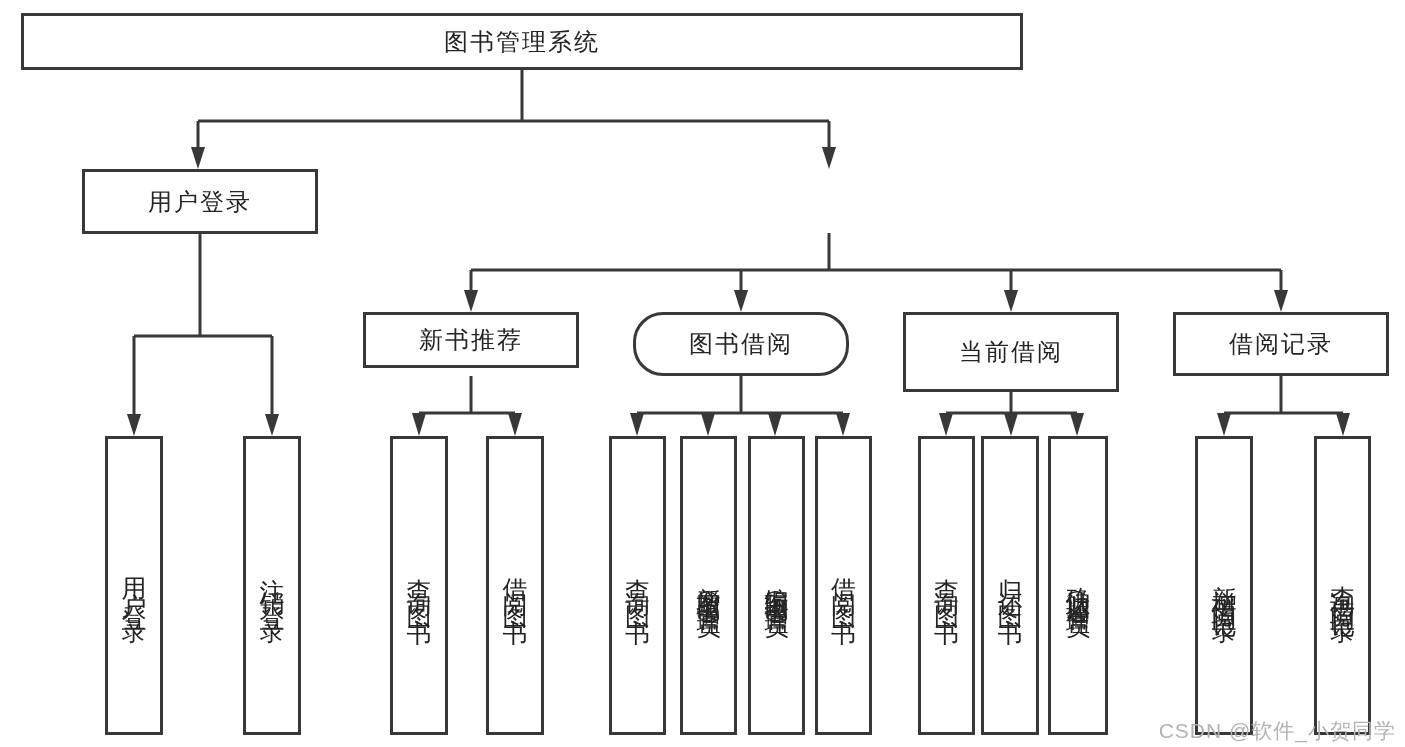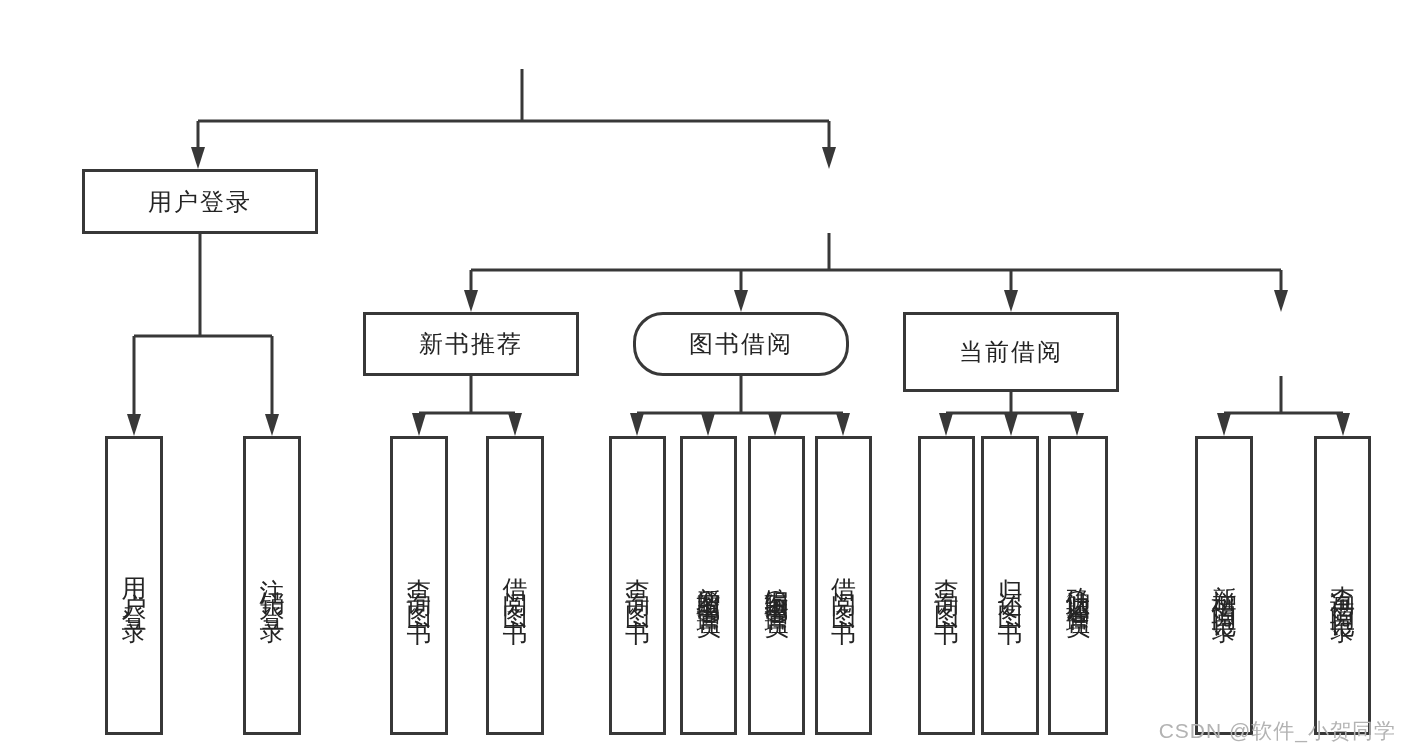--- a/index.html
+++ b/index.html
@@ -103,33 +103,39 @@
       <path d="M768 413 L782 413 L775 436 Z"></path>
       <path d="M836 413 L850 413 L843 436 Z"></path>
       <path d="M939 413 L953 413 L946 436 Z"></path>
       <path d="M1004 413 L1018 413 L1011 436 Z"></path>
       <path d="M1070 413 L1084 413 L1077 436 Z"></path>
       <path d="M1217 413 L1231 413 L1224 436 Z"></path>
       <path d="M1336 413 L1350 413 L1343 436 Z"></path>
     </g>
   </svg>
 
+  <div class="box" style="left:21px; top:13px; width:1002px; height:57px;">
+    <span class="hlabel">图书管理系统</span>
+  </div>
 
   <div class="box" style="left:82px; top:169px; width:236px; height:65px;">
     <span class="hlabel">用户登录</span>
   </div>
 
-  <div class="box" style="left:363px; top:312px; width:216px; height:64px;">
+  <div class="box" style="left:363px; top:312px; width:216px; height:56px;">
     <span class="hlabel">新书推荐</span>
   </div>
   <div class="box" style="left:633px; top:312px; width:216px; height:64px;border-radius:30px;">
     <span class="hlabel">图书借阅</span>
   </div>
   <div class="box" style="left:903px; top:312px; width:216px; height:80px;">
     <span class="hlabel">当前借阅</span>
+  </div>
+  <div class="box" style="left:1173px; top:312px; width:216px; height:64px;">
+    <span class="hlabel">借阅记录</span>
   </div>
 
   <div class="box leaf" style="left:105px;">
     <span class="vlabel ls-4">用户登录</span>
   </div>
   <div class="box leaf" style="left:243px;">
     <span class="vlabel ls-4">注销登录</span>
   </div>
   <div class="box leaf" style="left:390px;">
     <span class="vlabel ls-4">查询图书</span>

